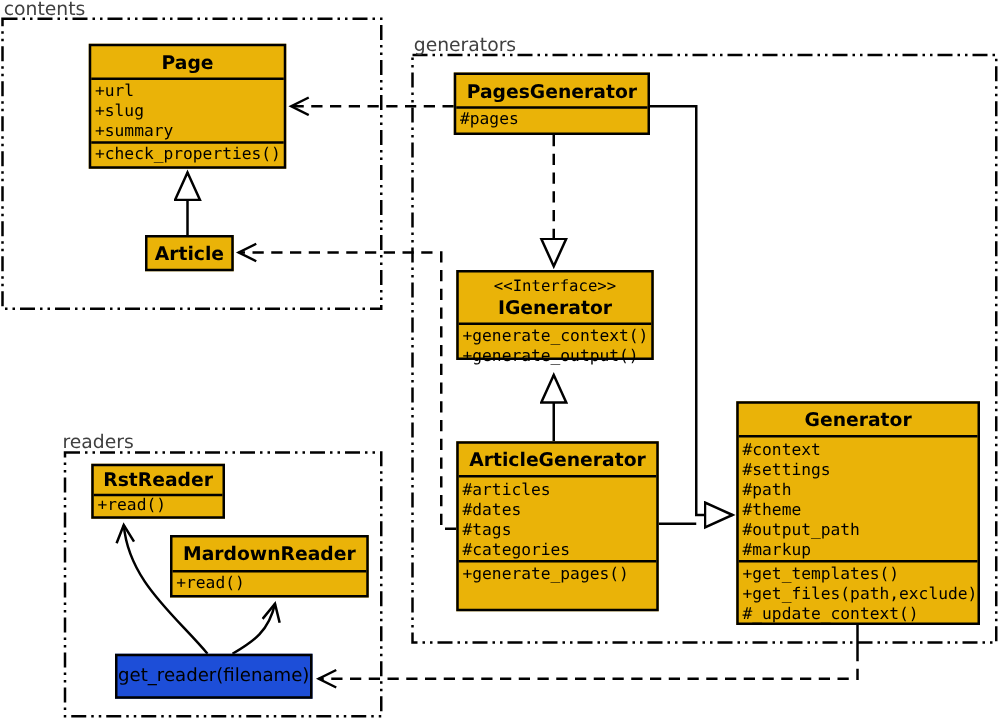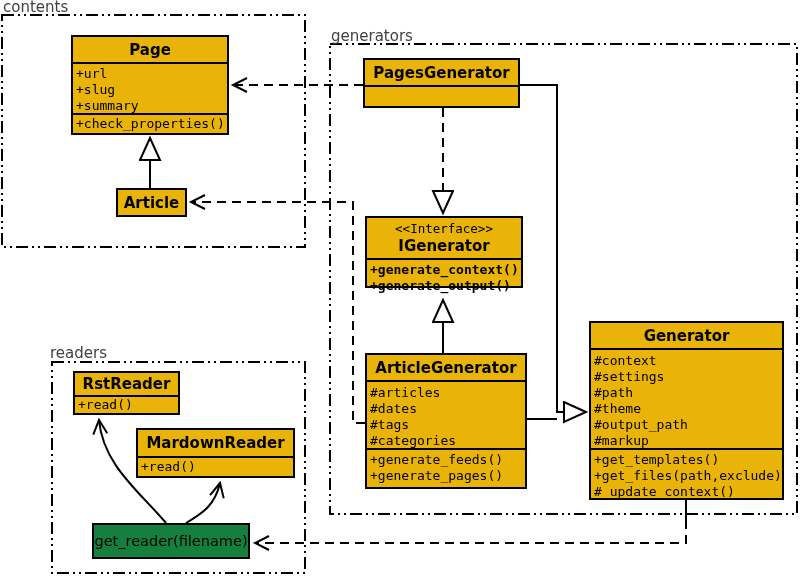--- a/index.html
+++ b/index.html
@@ -54,21 +54,21 @@
   .cls-sec.last { border-bottom: none; }
   .mrow {
     font-family: "DejaVu Sans Mono", monospace;
     font-size: 13px;
     line-height: 16px;
     padding-left: 3px;
     white-space: pre;
   }
   .plainbox {
     position: absolute;
-    background: #15803d;
+    background: #1d4ed8;
     border: 2px solid #000000;
     display: flex;
     align-items: center;
     justify-content: center;
     font-size: 14.5px;
     white-space: nowrap;
   }
   .center-col { flex-direction: column; }
 </style>
 </head>
@@ -136,43 +136,45 @@
       <div class="mrow">+check_properties()</div>
     </div>
   </div>
 
   <div class="cls" style="left:116px; top:188px; width:71px; height:29px;">
     <div class="cls-title noline" style="height:25px;">Article</div>
   </div>
 
   <div class="cls" style="left:363px; top:58px; width:157px; height:50px;">
     <div class="cls-title" style="height:27px;">PagesGenerator</div>
+    <div class="cls-sec last" style="height:19px; padding-top:1px;">
+      <div class="mrow">#pages</div>
+    </div>
   </div>
 
   <div class="cls" style="left:365px; top:216px; width:158px; height:72px;">
     <div class="cls-title center-col" style="height:42px;">
       <div class="stereo">&lt;&lt;Interface&gt;&gt;</div>
       <div class="tname">IGenerator</div>
     </div>
-    <div class="cls-sec last" style="height:36px; padding-top:2px;font-weight:bold;">
+    <div class="cls-sec last" style="height:36px; padding-top:2px;">
       <div class="mrow">+generate_context()</div>
       <div class="mrow">+generate_output()</div>
     </div>
   </div>
 
   <div class="cls" style="left:365px; top:353px; width:162px; height:136px;">
     <div class="cls-title" style="height:27px;">ArticleGenerator</div>
     <div class="cls-sec" style="height:68px; padding-top:3px;">
       <div class="mrow">#articles</div>
       <div class="mrow">#dates</div>
       <div class="mrow">#tags</div>
       <div class="mrow">#categories</div>
     </div>
     <div class="cls-sec last" style="height:33px; padding-top:2px;">
-      <div class="mrow">+generate_feeds()</div>
       <div class="mrow">+generate_pages()</div>
     </div>
   </div>
 
   <div class="cls" style="left:589px; top:321px; width:195px; height:179px;">
     <div class="cls-title" style="height:27px;">Generator</div>
     <div class="cls-sec" style="height:100px; padding-top:3px;">
       <div class="mrow">#context</div>
       <div class="mrow">#settings</div>
       <div class="mrow">#path</div>

